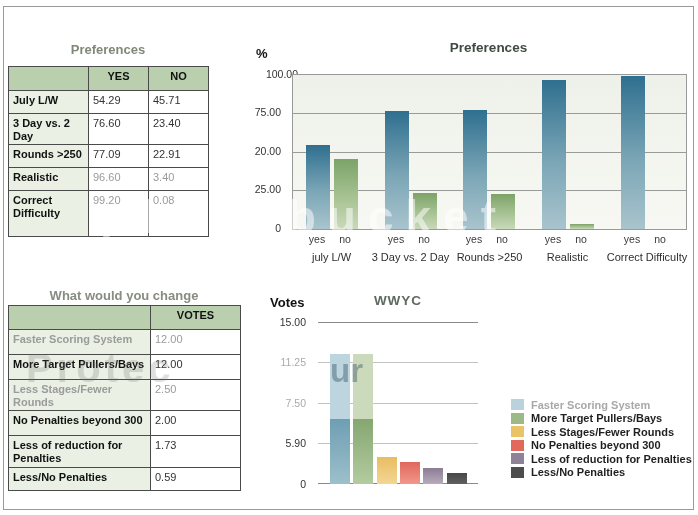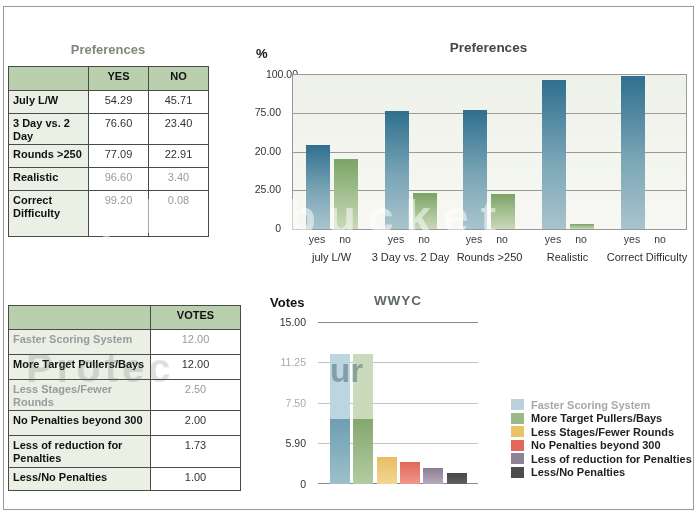--- a/index.html
+++ b/index.html
@@ -13,21 +13,21 @@
   .axis-label{font-weight:bold;font-size:13px;color:#111;}
   .tick{font-size:10.5px;color:#333;text-align:right;}
   .tick.faded{color:#aaaaaa;}
 
   
   table.datatable{border-collapse:collapse;table-layout:fixed;}
   table.datatable td,table.datatable th{border:1px solid #4a4a4a;font-size:11px;
       vertical-align:top;padding:3px 4px 2px 4px;line-height:1.15;}
   table.datatable th{background:#b9cfad;font-weight:bold;text-align:center;color:#111;}
   td.rowlabel{background:#eaf0e4;font-weight:bold;color:#111;}
-  td.val{background:#fff;text-align:center;padding-right:6px;color:#333;}
+  td.val{background:#fff;text-align:left;padding-right:6px;color:#333;}
   tr.faded td.rowlabel{color:#9b9b9b;}
   tr.faded td.val{color:#9b9b9b;}
   td.val.faded{color:#9b9b9b;}
 
   
   .plot1{position:absolute;left:292px;top:74px;width:393px;height:154px;
          background:linear-gradient(180deg,#eef1e9 0%,#f7f8f3 100%);border:1px solid #999;}
   .gridline{position:absolute;left:0;width:100%;height:1px;background:#9a9a9a;z-index:1;}
   .bar{position:absolute;bottom:0;width:24px;z-index:2;}
   .bar.yes{background:linear-gradient(180deg,#2f6f8f 0%,#7ba6b6 55%,#a9c4cd 100%);}
@@ -146,20 +146,21 @@
   <div class="xlab" style="left:569px;">no</div>
   <div class="xlab" style="left:620px;">yes</div>
   <div class="xlab" style="left:648px;">no</div>
 
   <div class="grouplab" style="left:292px;">july L/W</div>
   <div class="grouplab" style="left:371px;">3 Day vs. 2 Day</div>
   <div class="grouplab" style="left:450px;">Rounds &gt;250</div>
   <div class="grouplab" style="left:528px;">Realistic</div>
   <div class="grouplab" style="left:600px;width:94px;">Correct Difficulty</div>
 
+  <div class="abs title" style="left:8px;top:288px;width:232px;color:#878d82;">What would you change</div>
 
   <table class="datatable abs" style="left:8px;top:305px;width:232px;">
     <colgroup>
         <col style="width:142px">
         <col style="width:90px">
       </colgroup>
     <tbody>
         <tr style="height:24px">
       <th></th>
       <th>VOTES</th>
@@ -179,21 +180,21 @@
     <tr style="height:25px">
       <td class="rowlabel">No Penalties beyond 300</td>
       <td class="val">2.00</td>
     </tr>
     <tr style="height:32px">
       <td class="rowlabel">Less of reduction for Penalties</td>
       <td class="val">1.73</td>
     </tr>
     <tr style="height:23px">
       <td class="rowlabel">Less/No Penalties</td>
-      <td class="val">1.00</td>
+      <td class="val">0.59</td>
     </tr>
   </tbody>
     </table>
 
   <div class="abs axis-label" style="left:270px;top:295px;">Votes</div>
   <div class="abs chart-title" style="left:318px;top:293px;width:160px;color:#5f6b60;letter-spacing:1px;">WWYC</div>
 
   <div class="abs tick" style="left:260px;top:316px;width:46px;">15.00</div>
   <div class="abs tick faded" style="left:260px;top:356px;width:46px;">11.25</div>
   <div class="abs tick faded" style="left:260px;top:397px;width:46px;">7.50</div>

